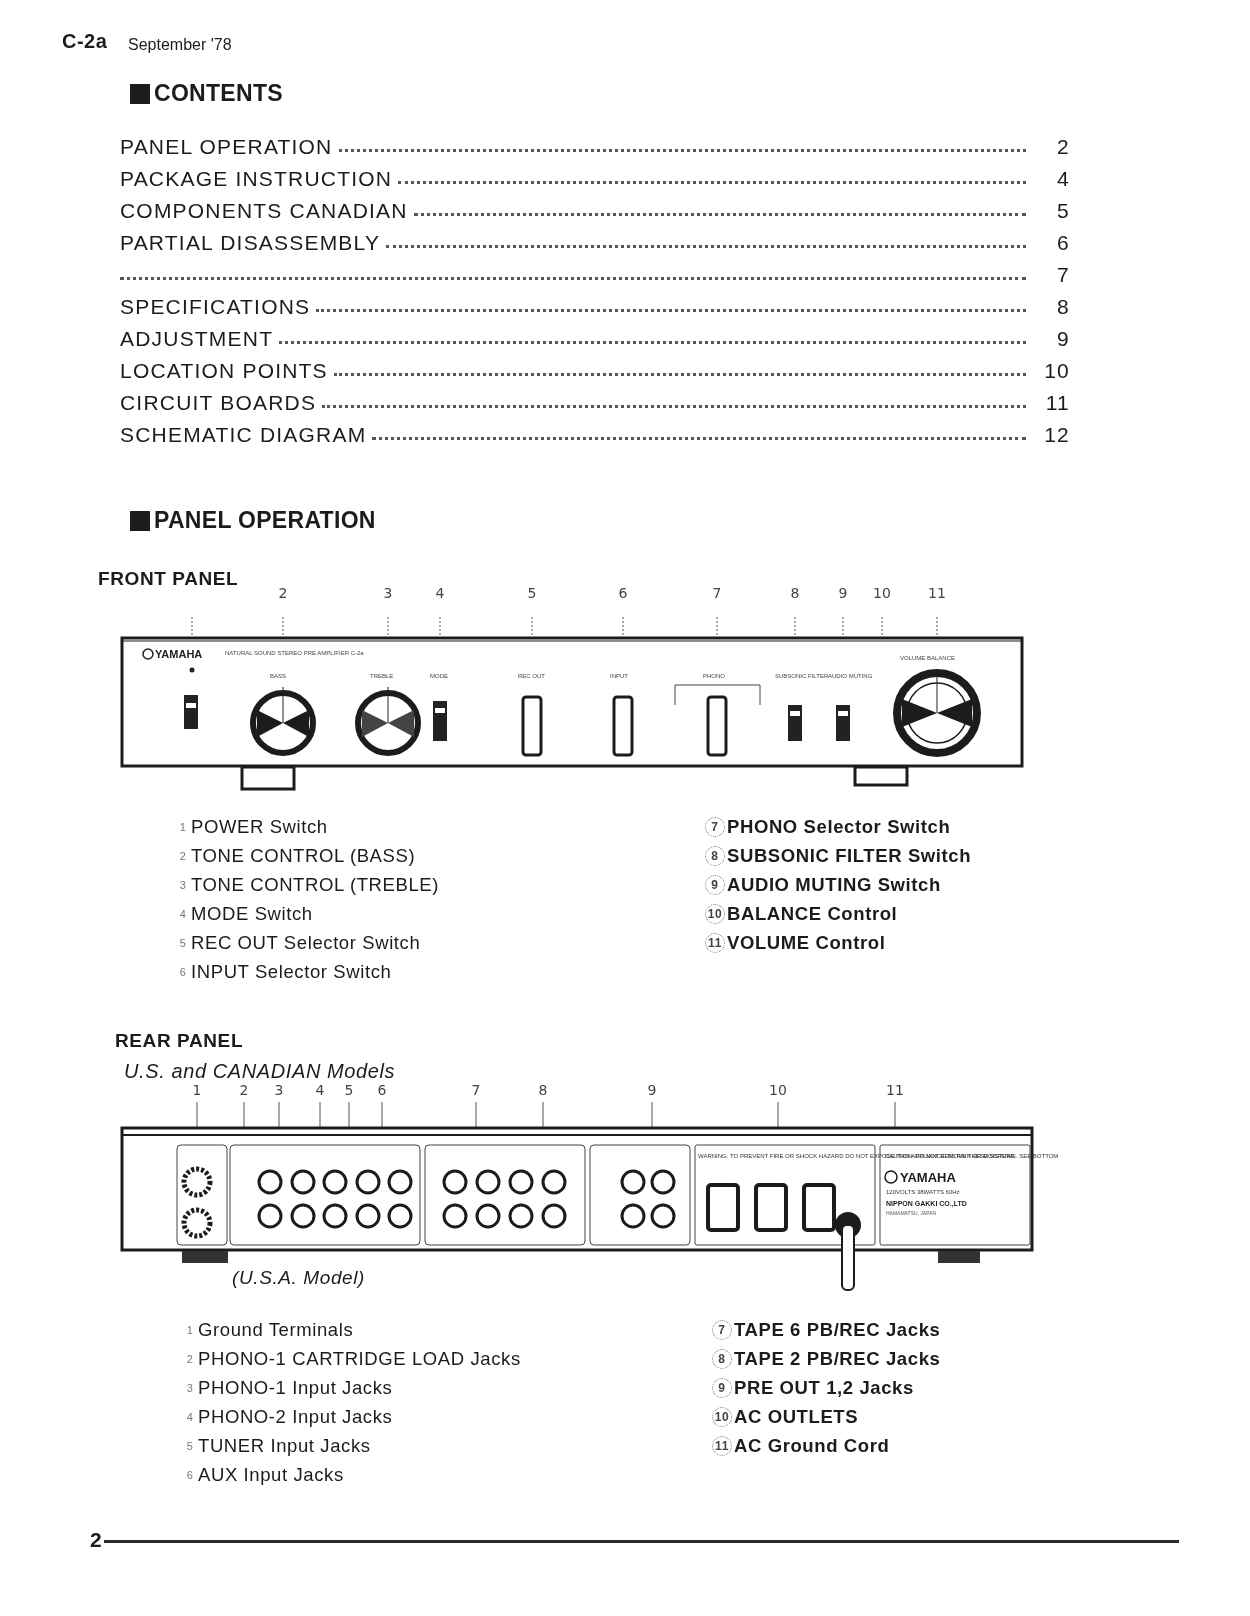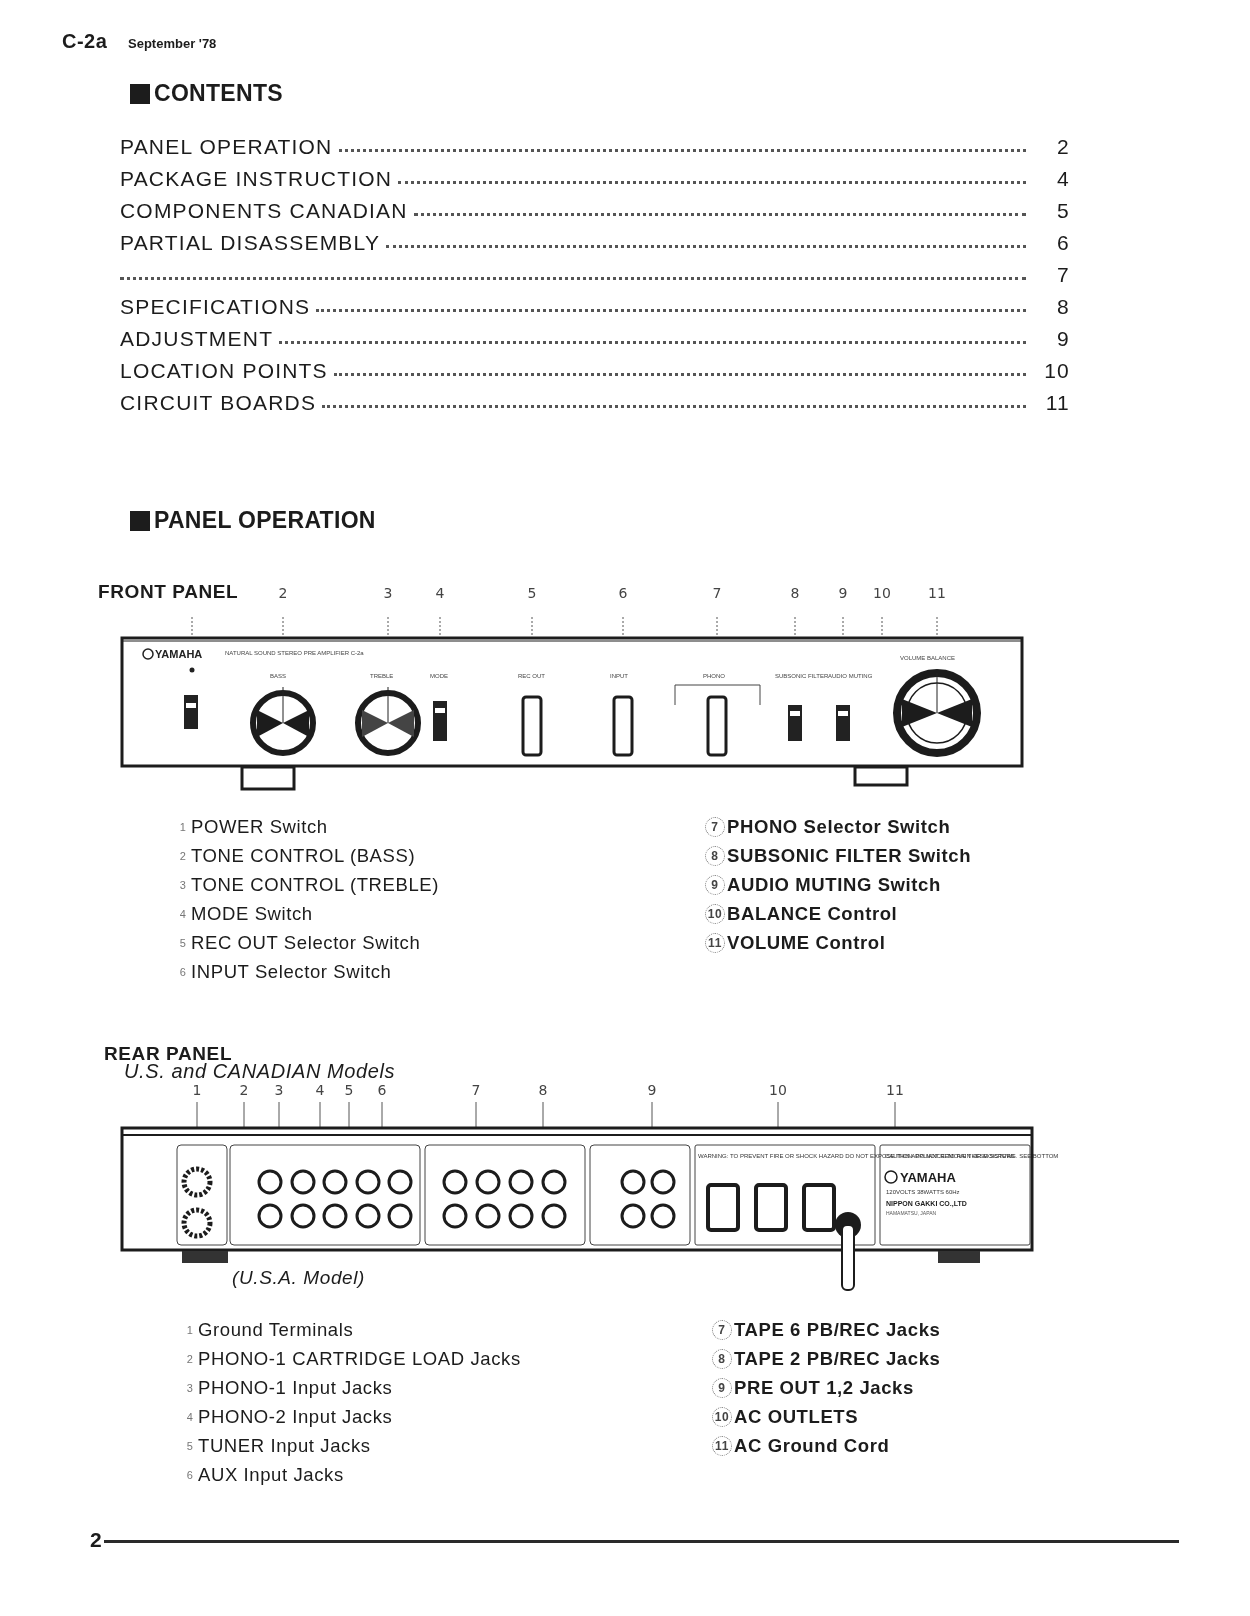--- a/index.html
+++ b/index.html
@@ -1,33 +1,33 @@
 <!DOCTYPE html>
 <html><head>
 <meta charset="utf-8">
 <style>
   html, body { margin: 0; padding: 0; background: #ffffff; }
   body { width: 1250px; height: 1616px; position: relative; overflow: hidden; color: #1c1c1c; font-family: "Liberation Sans", sans-serif; }
   .abs { position: absolute; }
 
   
   .hdr-code { left: 62px; top: 30px; font-weight: bold; font-size: 20px; letter-spacing: 0.5px; }
-  .hdr-date { left: 128px; top: 36px; font-size: 13px; font-weight: bold; }
+  .hdr-date { left: 128px; top: 36px; font-size: 16px; font-weight: normal; }
 
   .sec-title { font-weight: bold; font-size: 23px; letter-spacing: 0.3px; display: flex; align-items: center; padding-left: 32px; }
   .sec-title .sq { display: inline-block; width: 20px; height: 20px; background: #1c1c1c; margin-right: 4px; }
 
   
   .toc { left: 120px; top: 127px; width: 950px; }
   .toc-row { display: flex; align-items: flex-end; height: 32px; font-size: 21px; letter-spacing: 1.2px; }
   .toc-row .t { white-space: nowrap; padding-right: 6px; }
   .toc-row .dots { flex: 1; border-bottom: 3px dotted #555; margin-bottom: 7px; height: 0; }
   .toc-row .p { width: 40px; text-align: right; padding-left: 4px; }
 
-  .sub-title { font-weight: bold; font-size: 19px; letter-spacing: 0.6px; margin-top: 13px; }
+  .sub-title { font-weight: bold; font-size: 19px; letter-spacing: 0.6px; }
 
   
   .diagram { position: absolute; }
   .callout { position: absolute; font-size: 14px; color: #444; font-family: "DejaVu Sans", sans-serif; transform: translateX(-50%); }
 
   
   .legend { position: absolute; font-size: 18.5px; letter-spacing: 0.6px; }
   .legend .li { height: 29px; display: flex; align-items: center; white-space: nowrap; }
   .legend .num { display: inline-block; width: 16px; font-size: 11px; color: #777; text-align: center; }
   .legend .cnum { display: inline-block; width: 18px; height: 18px; border: 1px dotted #777; border-radius: 50%; font-size: 12px; line-height: 18px; text-align: center; color: #444; margin-right: 2px; }
@@ -87,20 +87,25 @@
     </div>
   <div class="toc-row">
       <span class="t">LOCATION POINTS</span>
       <span class="dots"></span>
       <span class="p">10</span>
     </div>
   <div class="toc-row">
       <span class="t">CIRCUIT BOARDS</span>
       <span class="dots"></span>
       <span class="p">11</span>
+    </div>
+  <div class="toc-row">
+      <span class="t">SCHEMATIC DIAGRAM</span>
+      <span class="dots"></span>
+      <span class="p">12</span>
     </div>
 </div>
 
 <div class="abs sec-title" style="left:98px; top:507px;">
   <span class="sq"></span>
   <span>PANEL OPERATION</span>
 </div>
 
 <div class="abs sub-title" style="left:98px; top:568px;">FRONT PANEL</div>
 
@@ -237,21 +242,21 @@
   <div class="li">
       <span class="cnum">10</span>
       <span>BALANCE Control</span>
     </div>
   <div class="li">
       <span class="cnum">11</span>
       <span>VOLUME Control</span>
     </div>
 </div>
 
-<div class="abs sub-title" style="left:104px; top:1030px;">REAR PANEL</div>
+<div class="abs sub-title" style="left:115px; top:1030px;">REAR PANEL</div>
 <div class="abs model-note" style="left:124px; top:1060px;">U.S. and CANADIAN Models</div>
 
 <div class="diagram" style="left:120px; top:1090px; width:950px; height:205px;">
   <svg width="950" height="205" viewBox="0 0 950 205">
 
     <g stroke="#555" stroke-width="1">
       <line x1="77" y1="12" x2="77" y2="70"></line>
       <line x1="124" y1="12" x2="124" y2="70"></line>
       <line x1="159" y1="12" x2="159" y2="80"></line>
       <line x1="200" y1="12" x2="200" y2="80"></line>

